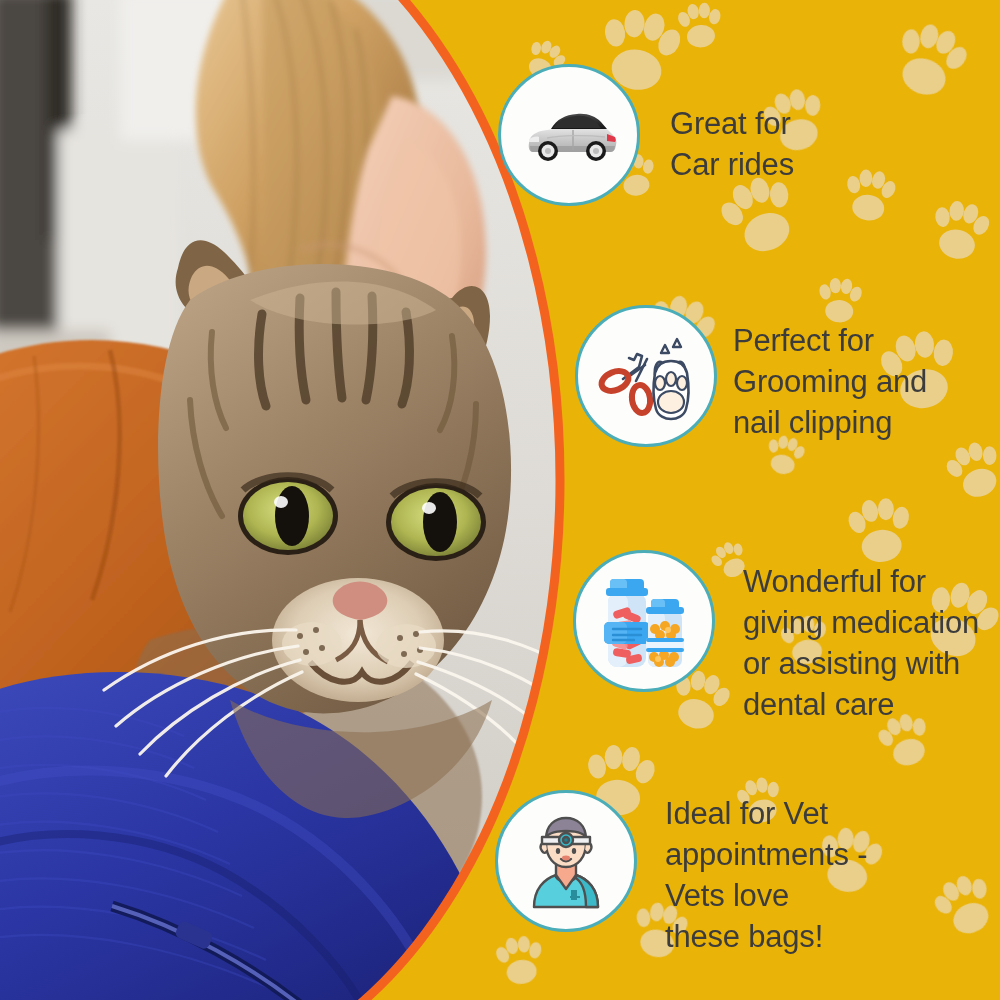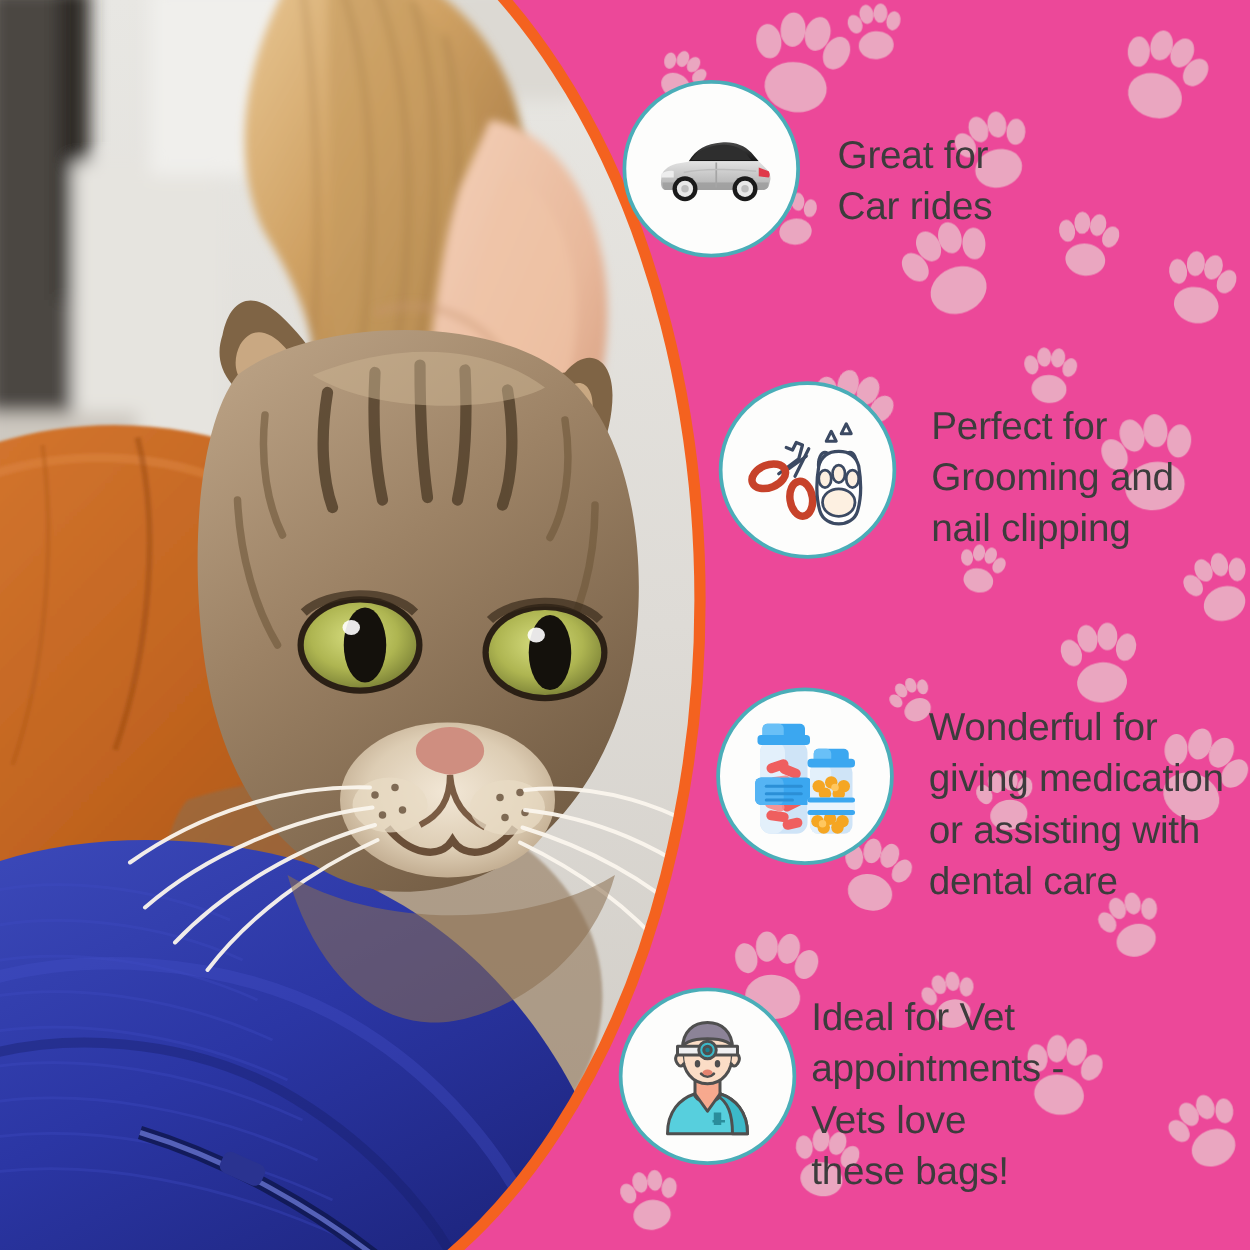--- a/index.html
+++ b/index.html
@@ -5,21 +5,21 @@
 <style>
   * { box-sizing: border-box; margin: 0; padding: 0; }
   html, body {
     width: 1000px; height: 1000px;
     font-family: "Liberation Sans", sans-serif;
     overflow: hidden;
   }
   #stage {
     position: relative;
     width: 1000px; height: 1000px;
-    background: #ec4899;
+    background: #eab308;
     overflow: hidden;
   }
 
   
   #paw-layer {
     position: absolute; inset: 0;
     z-index: 0;
     pointer-events: none;
   }
 
@@ -81,27 +81,27 @@
     font-weight: 500;
     letter-spacing: -0.2px;
     white-space: pre-line;
   }
 
   
   #feature-1 { left: 498px; top: 64px;  }
   #feature-1 .feature-text { margin-left: 30px; margin-top: 40px; }
 
   #feature-2 { left: 575px; top: 305px; }
-  #feature-2 .feature-text { margin-left: 28px; margin-top: 16px; }
+  #feature-2 .feature-text { margin-left: 16px; margin-top: 16px; }
 
   #feature-3 { left: 573px; top: 550px; }
   #feature-3 .feature-text { margin-left: 28px; margin-top: 12px; }
 
   #feature-4 { left: 495px; top: 790px; }
-  #feature-4 .feature-text { margin-left: 12px; margin-top: 4px; }
+  #feature-4 .feature-text { margin-left: 28px; margin-top: 4px; }
 </style>
 </head>
 <body>
 
 <div id="stage">
 
   <svg id="paw-layer" viewBox="0 0 1000 1000" width="1000" height="1000" aria-hidden="true">
     <defs>
       <g id="paw">
         <ellipse cx="0" cy="16" rx="20" ry="16"></ellipse>

